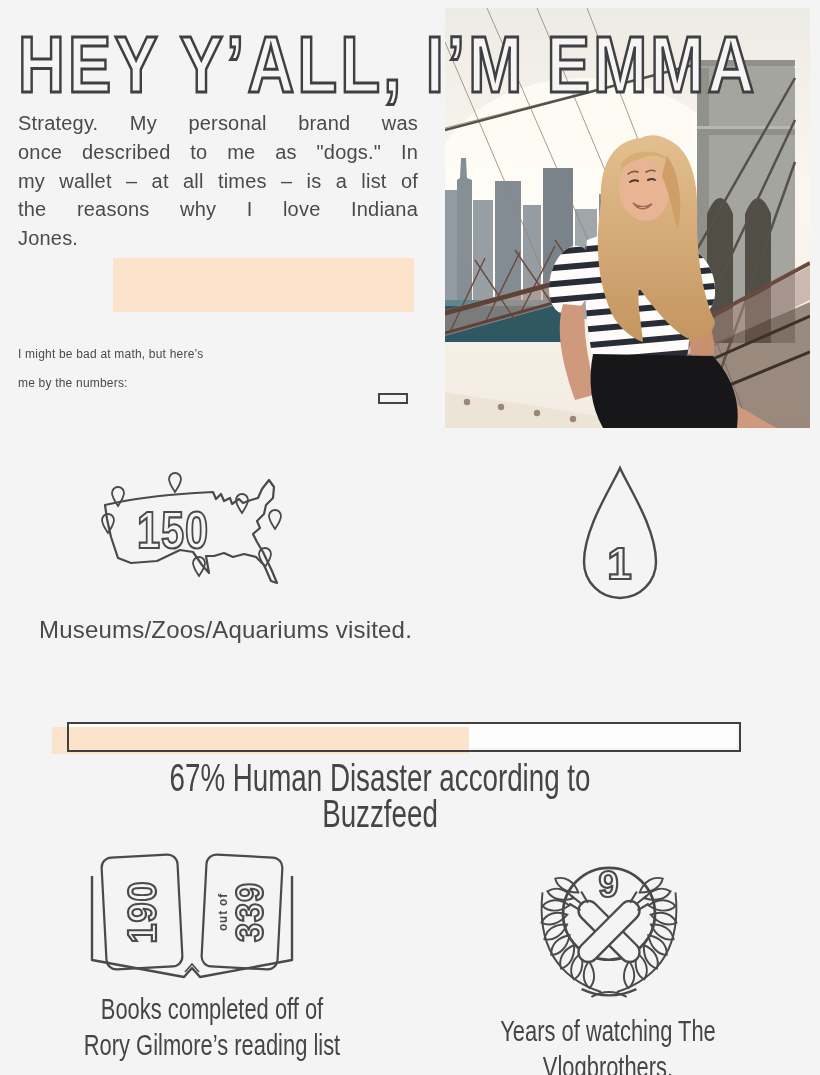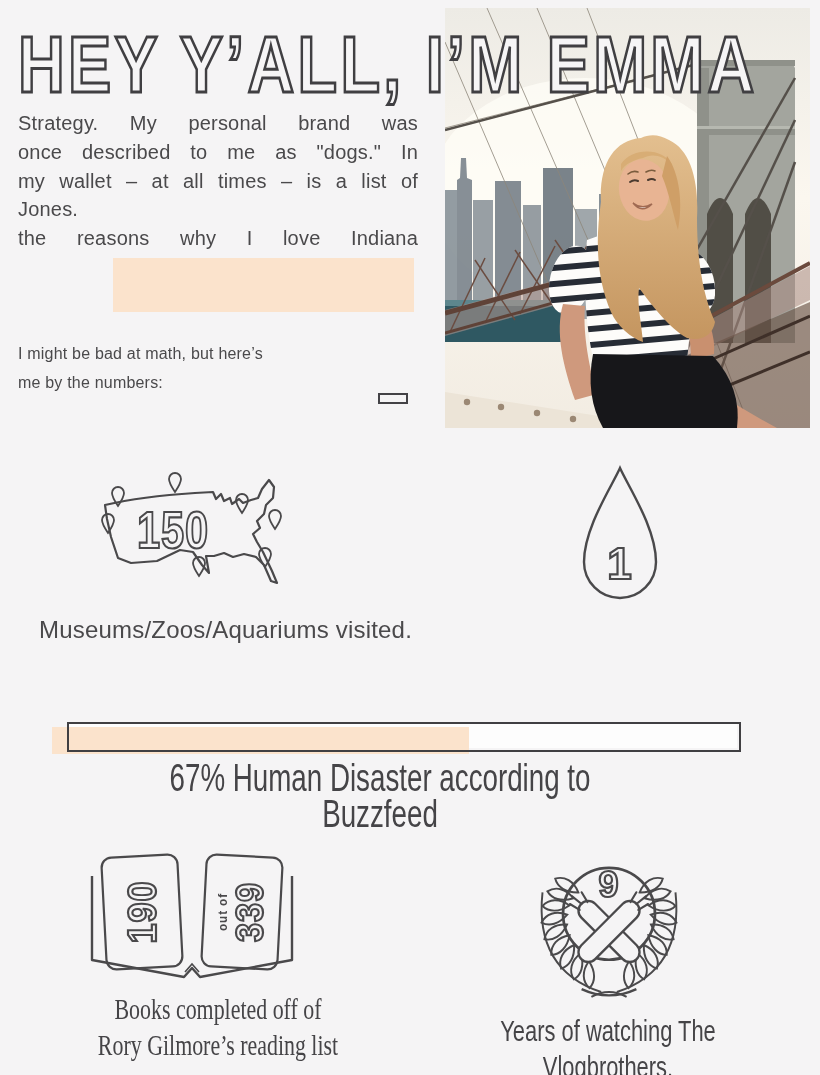--- a/index.html
+++ b/index.html
@@ -13,21 +13,21 @@
     position:absolute;left:18px;top:34px;line-height:62px;white-space:nowrap;
     font-weight:bold;font-size:80px;letter-spacing:4px;
     color:#f6f5f6;-webkit-text-stroke:3px #403f42;
     transform:scaleX(0.81);transform-origin:left center;z-index:5;
   }
   
   .intro{position:absolute;left:18px;top:109px;width:400px;font-size:20px;line-height:28.8px;letter-spacing:.2px;z-index:4;}
   .intro .jline{text-align:justify;text-align-last:justify;}
   .intro .jline.last{text-align-last:left;}
   .peach-block{position:absolute;left:113px;top:258px;width:301px;height:54px;background:#fbe3cc;z-index:1;}
-  .numbers-intro{position:absolute;left:18px;top:340px;width:404px;font-size:16px;line-height:28.8px;letter-spacing:.2px;}
+  .numbers-intro{position:absolute;left:18px;top:340px;width:404px;font-size:12px;line-height:28.8px;letter-spacing:.2px;}
   .mini-rect{position:absolute;left:378px;top:393px;width:26px;height:7px;border:2.5px solid #434246;background:transparent;}
   
   .photo{position:absolute;left:445px;top:8px;width:365px;height:420px;z-index:2;}
   .photo svg{display:block;width:100%;height:100%;}
   
   .icon-wrap{position:absolute;}
   .icon-wrap svg{display:block;width:100%;height:100%;overflow:visible;}
   .map-wrap{left:95px;top:466px;width:212px;height:146px;}
   .drop-wrap{left:576px;top:464px;width:88px;height:146px;}
   .book-wrap{left:84px;top:846px;width:216px;height:138px;}
@@ -43,42 +43,42 @@
   .book-num-right{left:98px;top:36px;width:120px;height:60px;transform:rotate(-90deg) scaleX(.9);font-size:38px;}
   .outof{font-size:13px;font-weight:bold;letter-spacing:1px;color:#4a494b;margin-bottom:1px;}
   .wreath-num{position:absolute;left:58px;top:16px;width:60px;text-align:center;font-size:36px;}
   
   .cap{position:absolute;text-align:right;font-size:24px;letter-spacing:.2px;}
   .map-cap{left:0;top:616px;width:412px;}
   .drop-cap{left:428px;top:616px;width:382px;}
   .cond{display:block;transform:scaleX(.73);transform-origin:50% 50%;}
   .cap-cond{position:absolute;text-align:center;font-size:30px;line-height:36px;color:#454447;}
   .bar-cap{left:40px;top:760px;width:680px;font-size:38px;}
-  .books-cap{left:36px;top:991px;width:364px;font-family:Liberation Serif, serif;}
+  .books-cap{left:30px;top:991px;width:364px;}
   .vlog-cap{left:398px;top:1013px;width:420px;}
   
   .bar-underlay{position:absolute;left:67px;top:722px;width:670px;height:26px;background:#fdfdfd;z-index:1;}
   .bar-fill{position:absolute;left:52px;top:727px;width:410px;height:27px;background:#fbe3cc;z-index:2;}
   .bar-frame{position:absolute;left:67px;top:722px;width:670px;height:26px;border:2.5px solid #403f42;z-index:3;background:transparent;}
 </style>
 </head>
 <body>
 
 <div class="canvas">
 
   <div class="title">HEY Y’ALL, I’M EMMA</div>
 
   <div class="peach-block"></div>
 
   <div class="intro">
     <div class="jline">Strategy. My personal brand was</div>
     <div class="jline">once described to me as "dogs." In</div>
     <div class="jline">my wallet – at all times – is a list of</div>
+    <div class="jline">the reasons why I love Indiana</div>
     <div class="jline last">Jones.</div>
-    <div class="jline">the reasons why I love Indiana</div>
   </div>
 
   <div class="numbers-intro">
     <div>I might be bad at math, but here’s</div>
     <div>me by the numbers:</div>
   </div>
   <div class="mini-rect"></div>
 
   <div class="photo">
     <svg viewBox="0 0 365 420" preserveAspectRatio="none">

